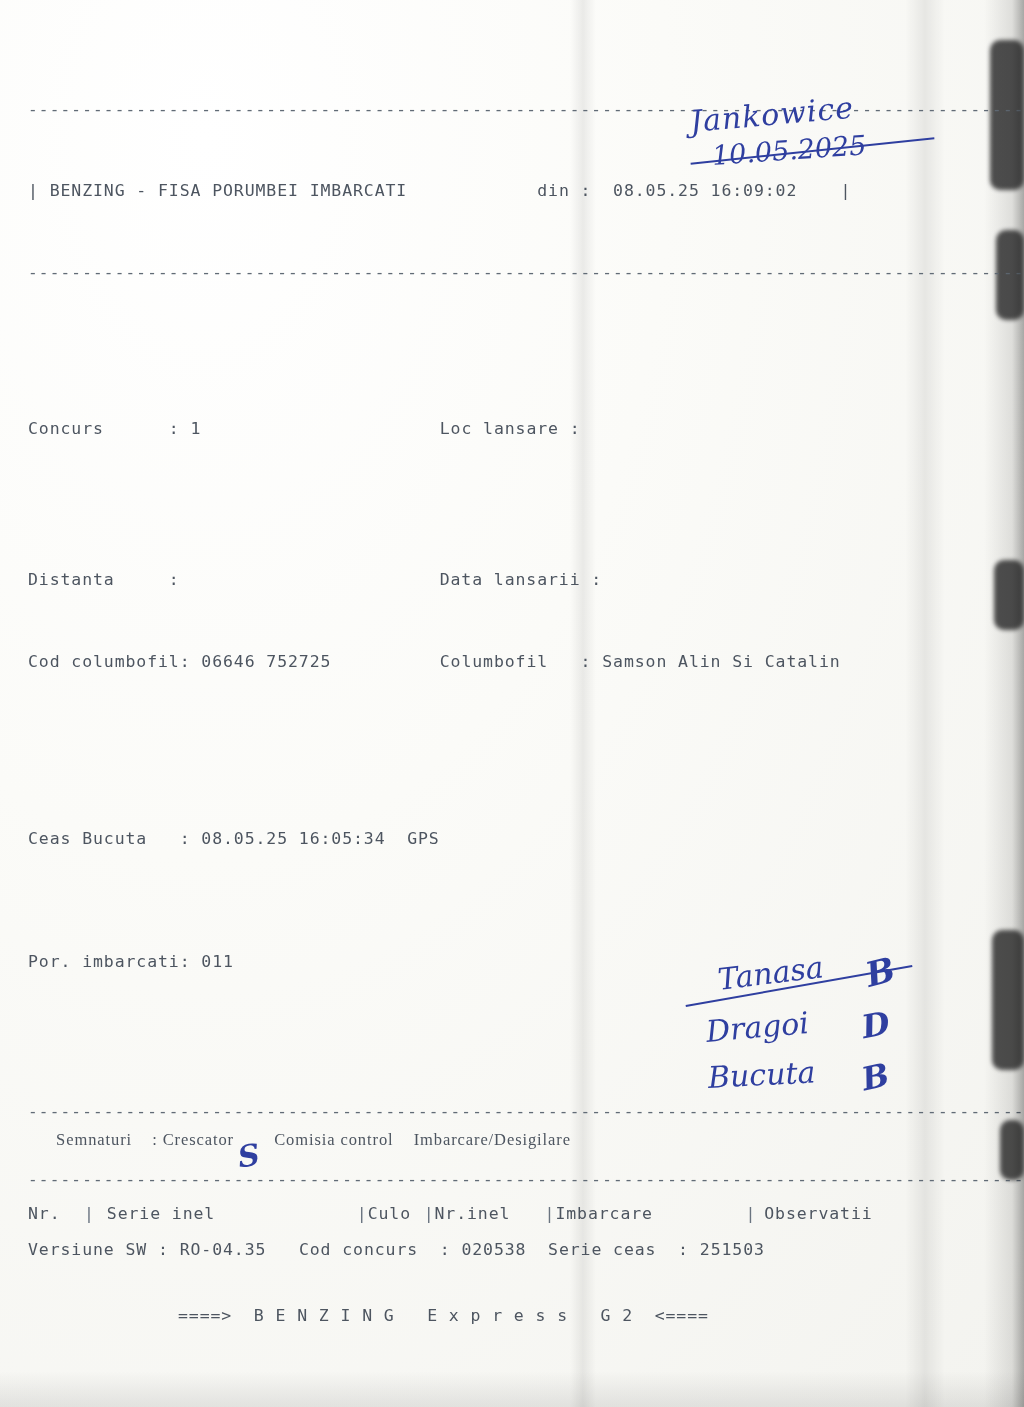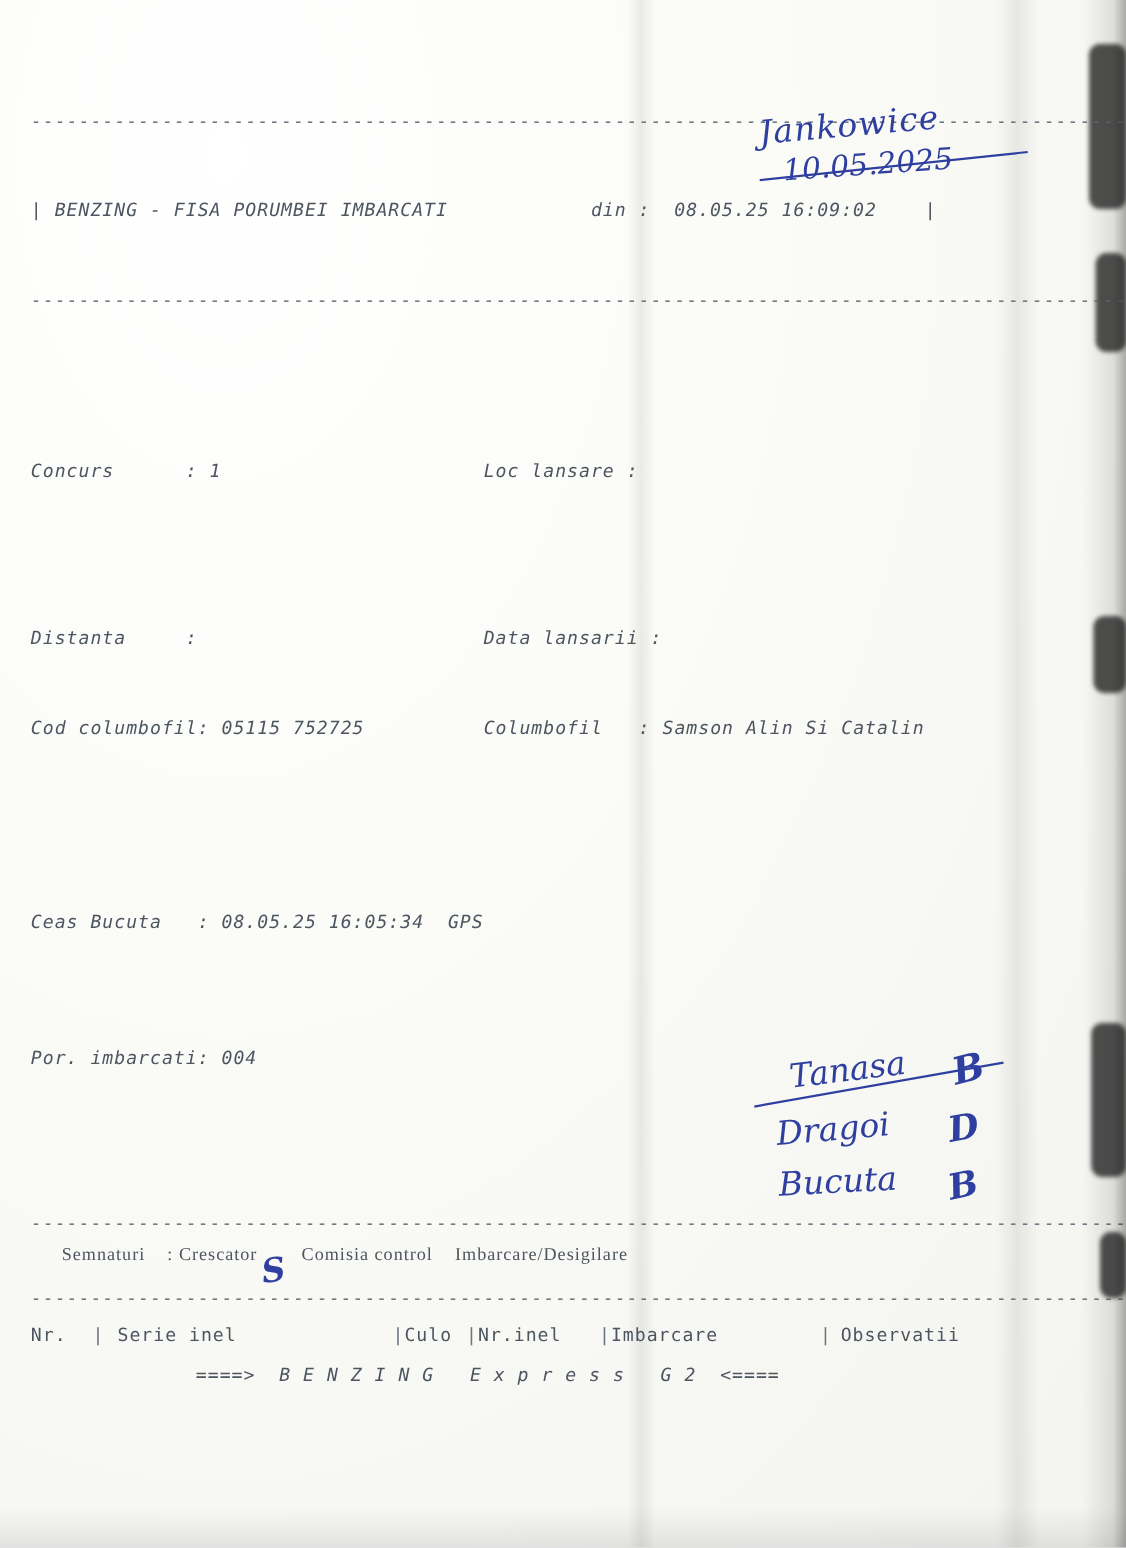--- a/index.html
+++ b/index.html
@@ -52,21 +52,21 @@
     position: absolute;
     left: 28px;
     top: 38px;
     width: 950px;
     color: #4d5560;
     font-size: 16.5px;
     line-height: 20.5px;
     letter-spacing: 0.9px;
     white-space: pre;
   }
-  .line { white-space: pre; font-style: italic; }
+  .line { white-space: pre; }
   .rule {
     color: #616b76;
     letter-spacing: 1.2px;
     white-space: pre;
     font-size: 16px;
     line-height: 20px;
   }
   .blockgap { height: 13px; }
   .smallgap { height: 7px; }
 
@@ -148,30 +148,30 @@
     <div class="rule">---------------------------------------------------------------------------------------------</div>
 
     <div class="blockgap"></div>
 
     <div class="line"><span>Concurs</span><span>      : </span><span>1</span><span>                      </span><span>Loc lansare</span><span> :</span></div>
 
     <div class="smallgap"></div>
 
     <div class="line"><span>Distanta</span><span>     :                        </span><span>Data lansarii</span><span> :</span></div>
 
-    <div class="line"><span>Cod columbofil:</span><span> </span><span>05115 752725</span><span>          </span><span>Columbofil</span><span>   : </span><span>Samson Alin Si Catalin</span></div>
+    <div class="line"><span>Cod columbofil:</span><span> </span><span>06646 752725</span><span>          </span><span>Columbofil</span><span>   : </span><span>Samson Alin Si Catalin</span></div>
 
 
     <div class="blockgap"></div>
 
     <div class="line"><span>Ceas Bucuta</span><span>   : </span><span>08.05.25 16:05:34  GPS</span></div>
 
 
 
-    <div class="line"><span>Por. imbarcati:</span><span> </span><span>004</span></div>
+    <div class="line"><span>Por. imbarcati:</span><span> </span><span>011</span></div>
 
     <div class="smallgap"></div>
 
     <div class="rule">---------------------------------------------------------------------------------------------</div>
 
     
     <table class="rings">
       <tbody>
         <tr>
           <td style="width:56px">Nr.</td>
@@ -199,20 +199,21 @@
     
   </div>
 
   <div style="position:absolute; left:36px; top:1110px; width:950px; font-family:Liberation Serif, serif; font-size:16.5px; letter-spacing:0.9px; color:#4d5560; white-space:pre;">
     <span>Semnaturi</span><span>    : </span><span>Crescator</span><span>        </span><span>Comisia control</span><span>    </span><span>Imbarcare/Desigilare</span>
   </div>
 
   <div style="position:absolute; left:28px; top:1170px; width:950px; font-family:'DejaVu Sans Mono','Liberation Mono',monospace; font-size:16px; letter-spacing:1.2px; color:#616b76; white-space:pre;">---------------------------------------------------------------------------------------------</div>
 
   <div style="position:absolute; left:28px; top:1195px; width:960px; font-family:'DejaVu Sans Mono','Liberation Mono',monospace; font-size:16.5px; line-height:22px; letter-spacing:0.9px; color:#4d5560; white-space:pre;">
+    <div class="line"><span>Versiune SW</span><span> : </span><span>RO-04.35</span><span>   </span><span>Cod concurs</span><span>  : </span><span>020538</span><span>  </span><span>Serie ceas</span><span>  : </span><span>251503</span></div>
     <div class="line" style="padding-left:150px">====&gt;  B E N Z I N G   E x p r e s s   G 2  &lt;====</div>
   </div>
 
   <div class="hand hand-loc">Jankowice</div>
   <div class="scribble-line" style="left:690px; top:150px; width:245px; transform:rotate(-6deg);"></div>
   <div class="hand hand-date">10.05.2025</div>
 
   <div class="hand hand-s1">Tanasa</div>
   <div class="hand hand-s2">Dragoi</div>
   <div class="hand hand-s3">Bucuta</div>

